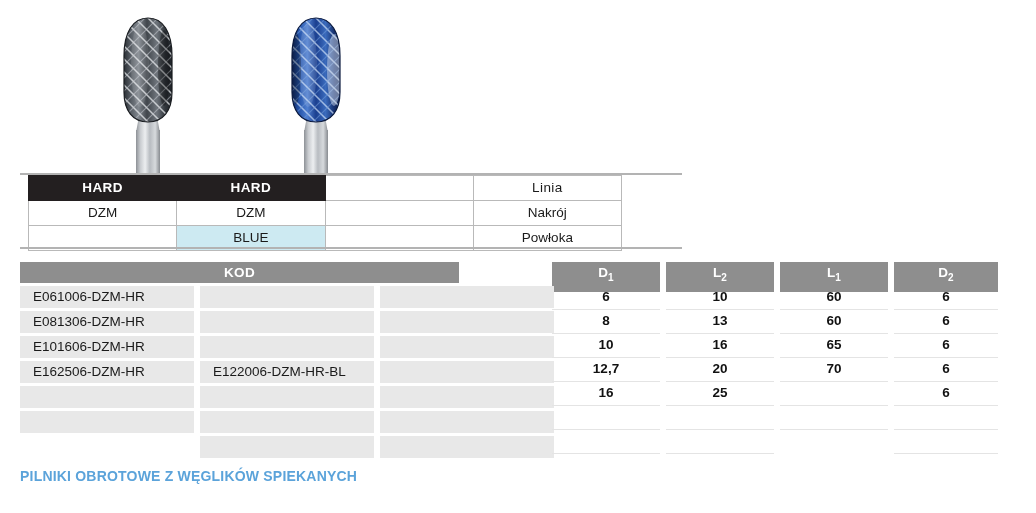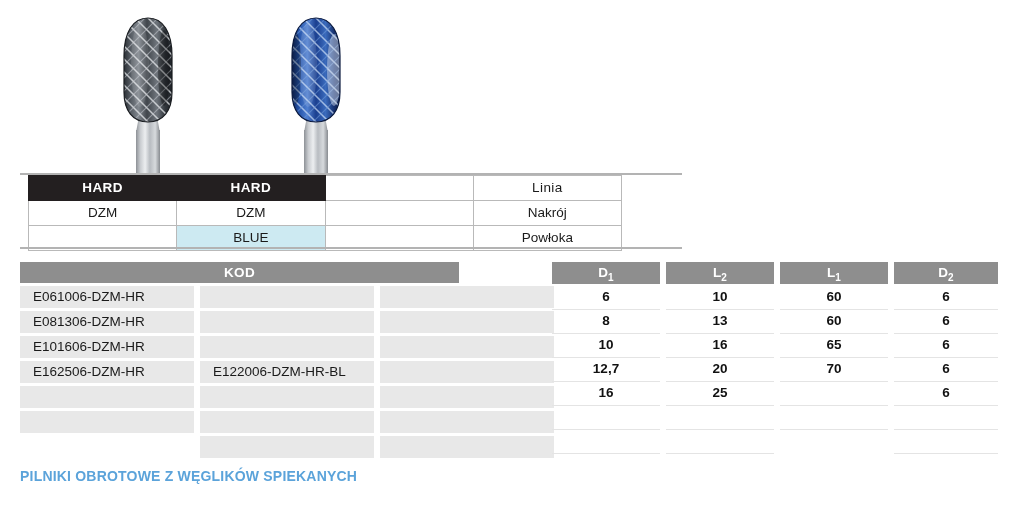--- a/index.html
+++ b/index.html
@@ -90,21 +90,21 @@
     color: #ffffff;
     font-weight: bold;
     font-size: 13.5px;
     text-align: center;
     line-height: 21px;
     letter-spacing: .3px;
   }
   .dim-header {
     position: absolute;
     top: 262px;
-    height: 22px;
+    height: 30px;
     background: #8e8e8e;
     color: #ffffff;
     font-weight: bold;
     font-size: 13.5px;
     text-align: center;
     line-height: 21px;
   }
   .dim-header sub {
     font-size: 10px;
     font-weight: bold;

